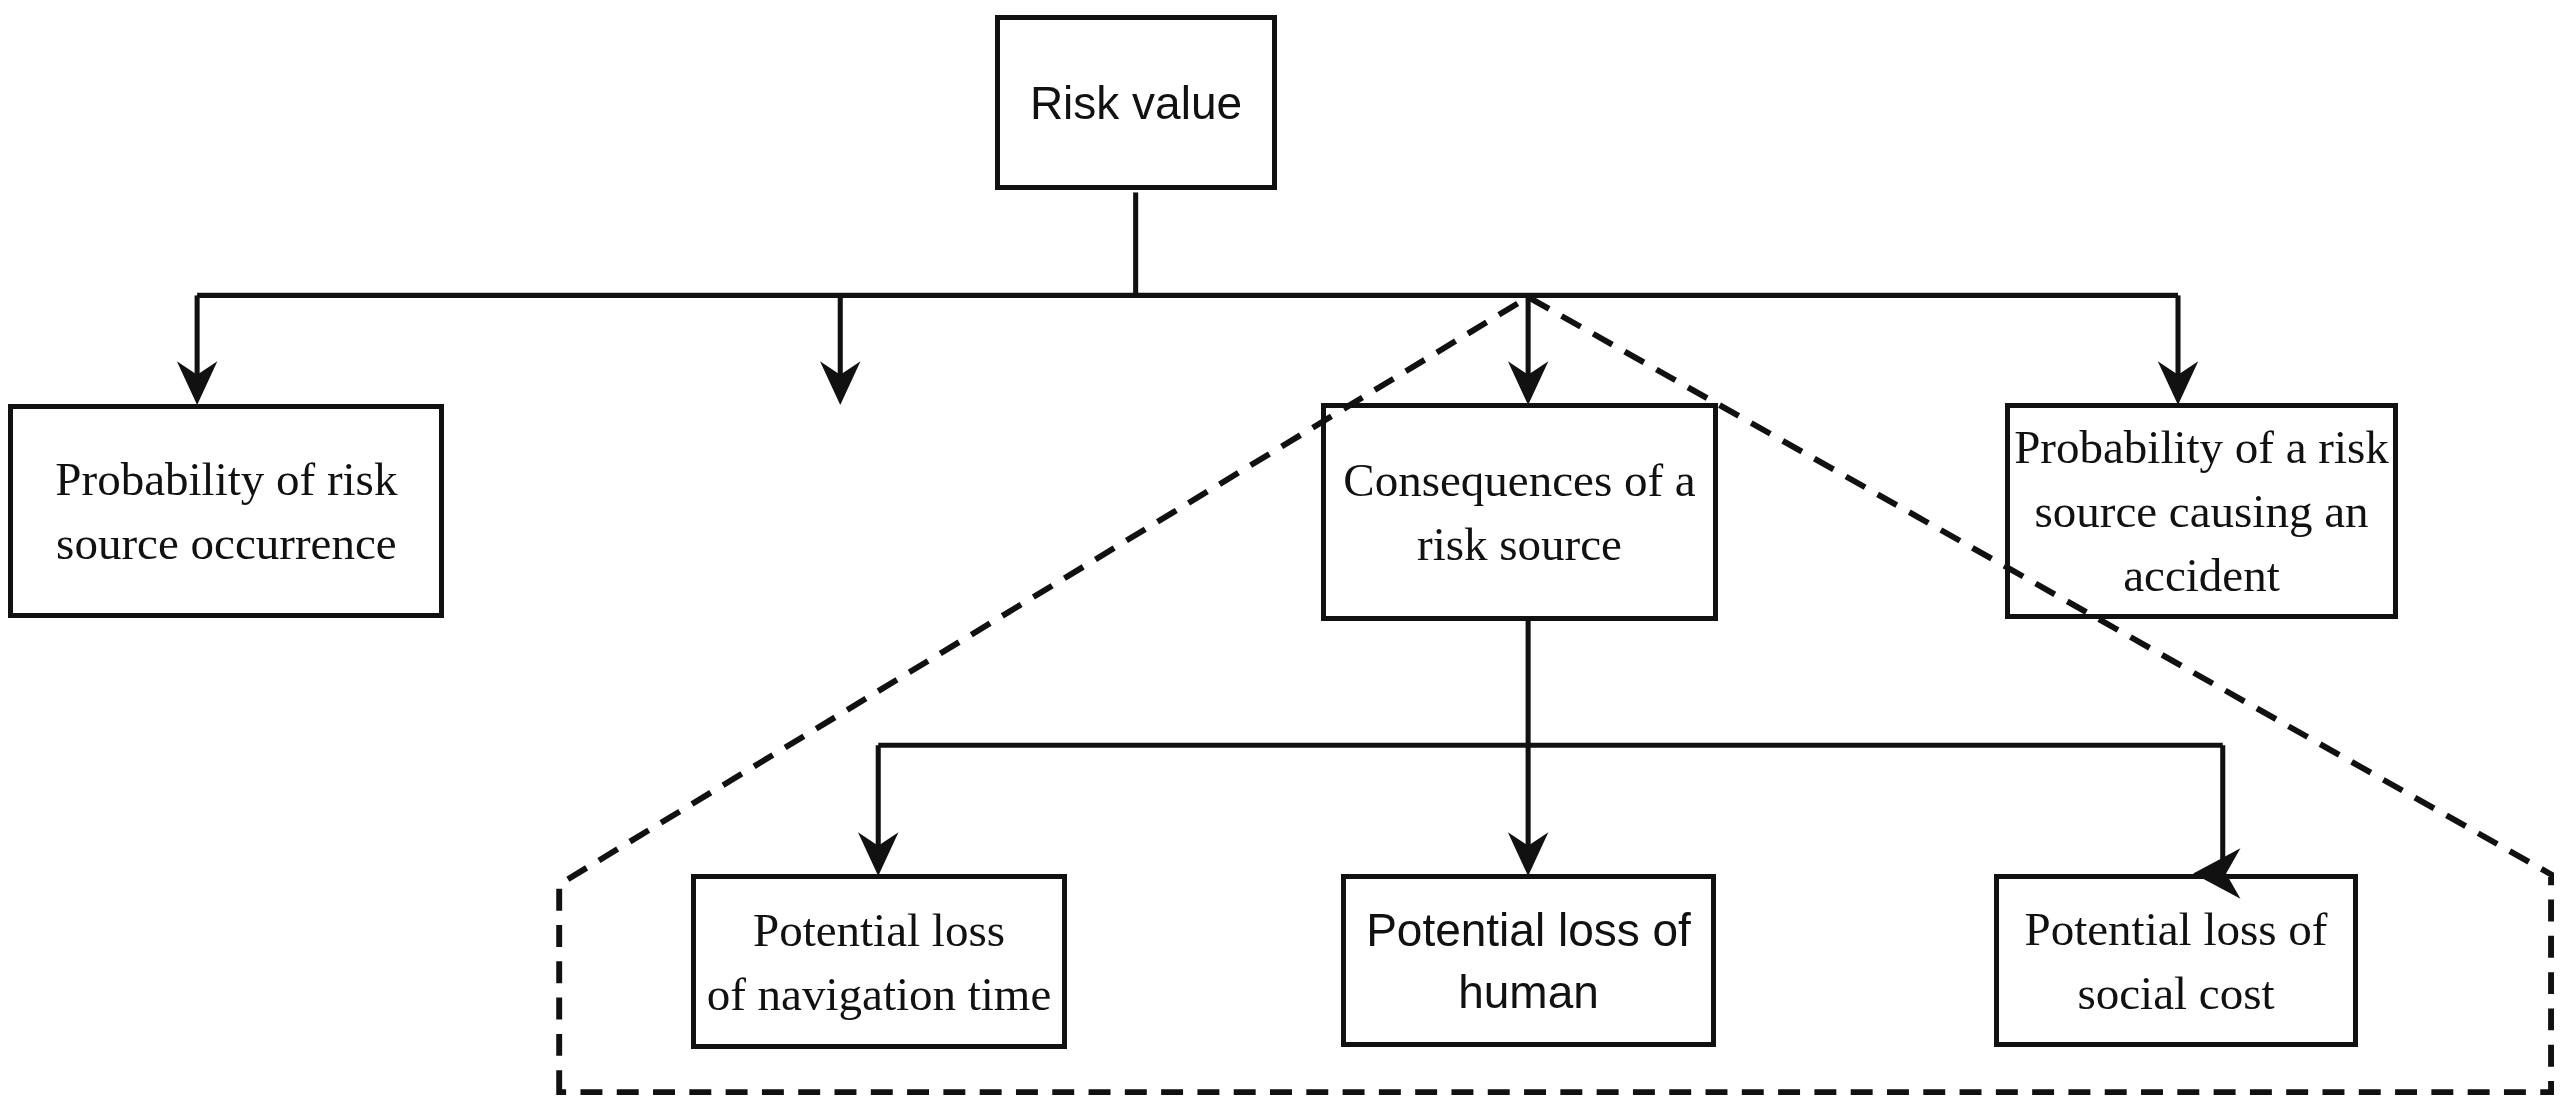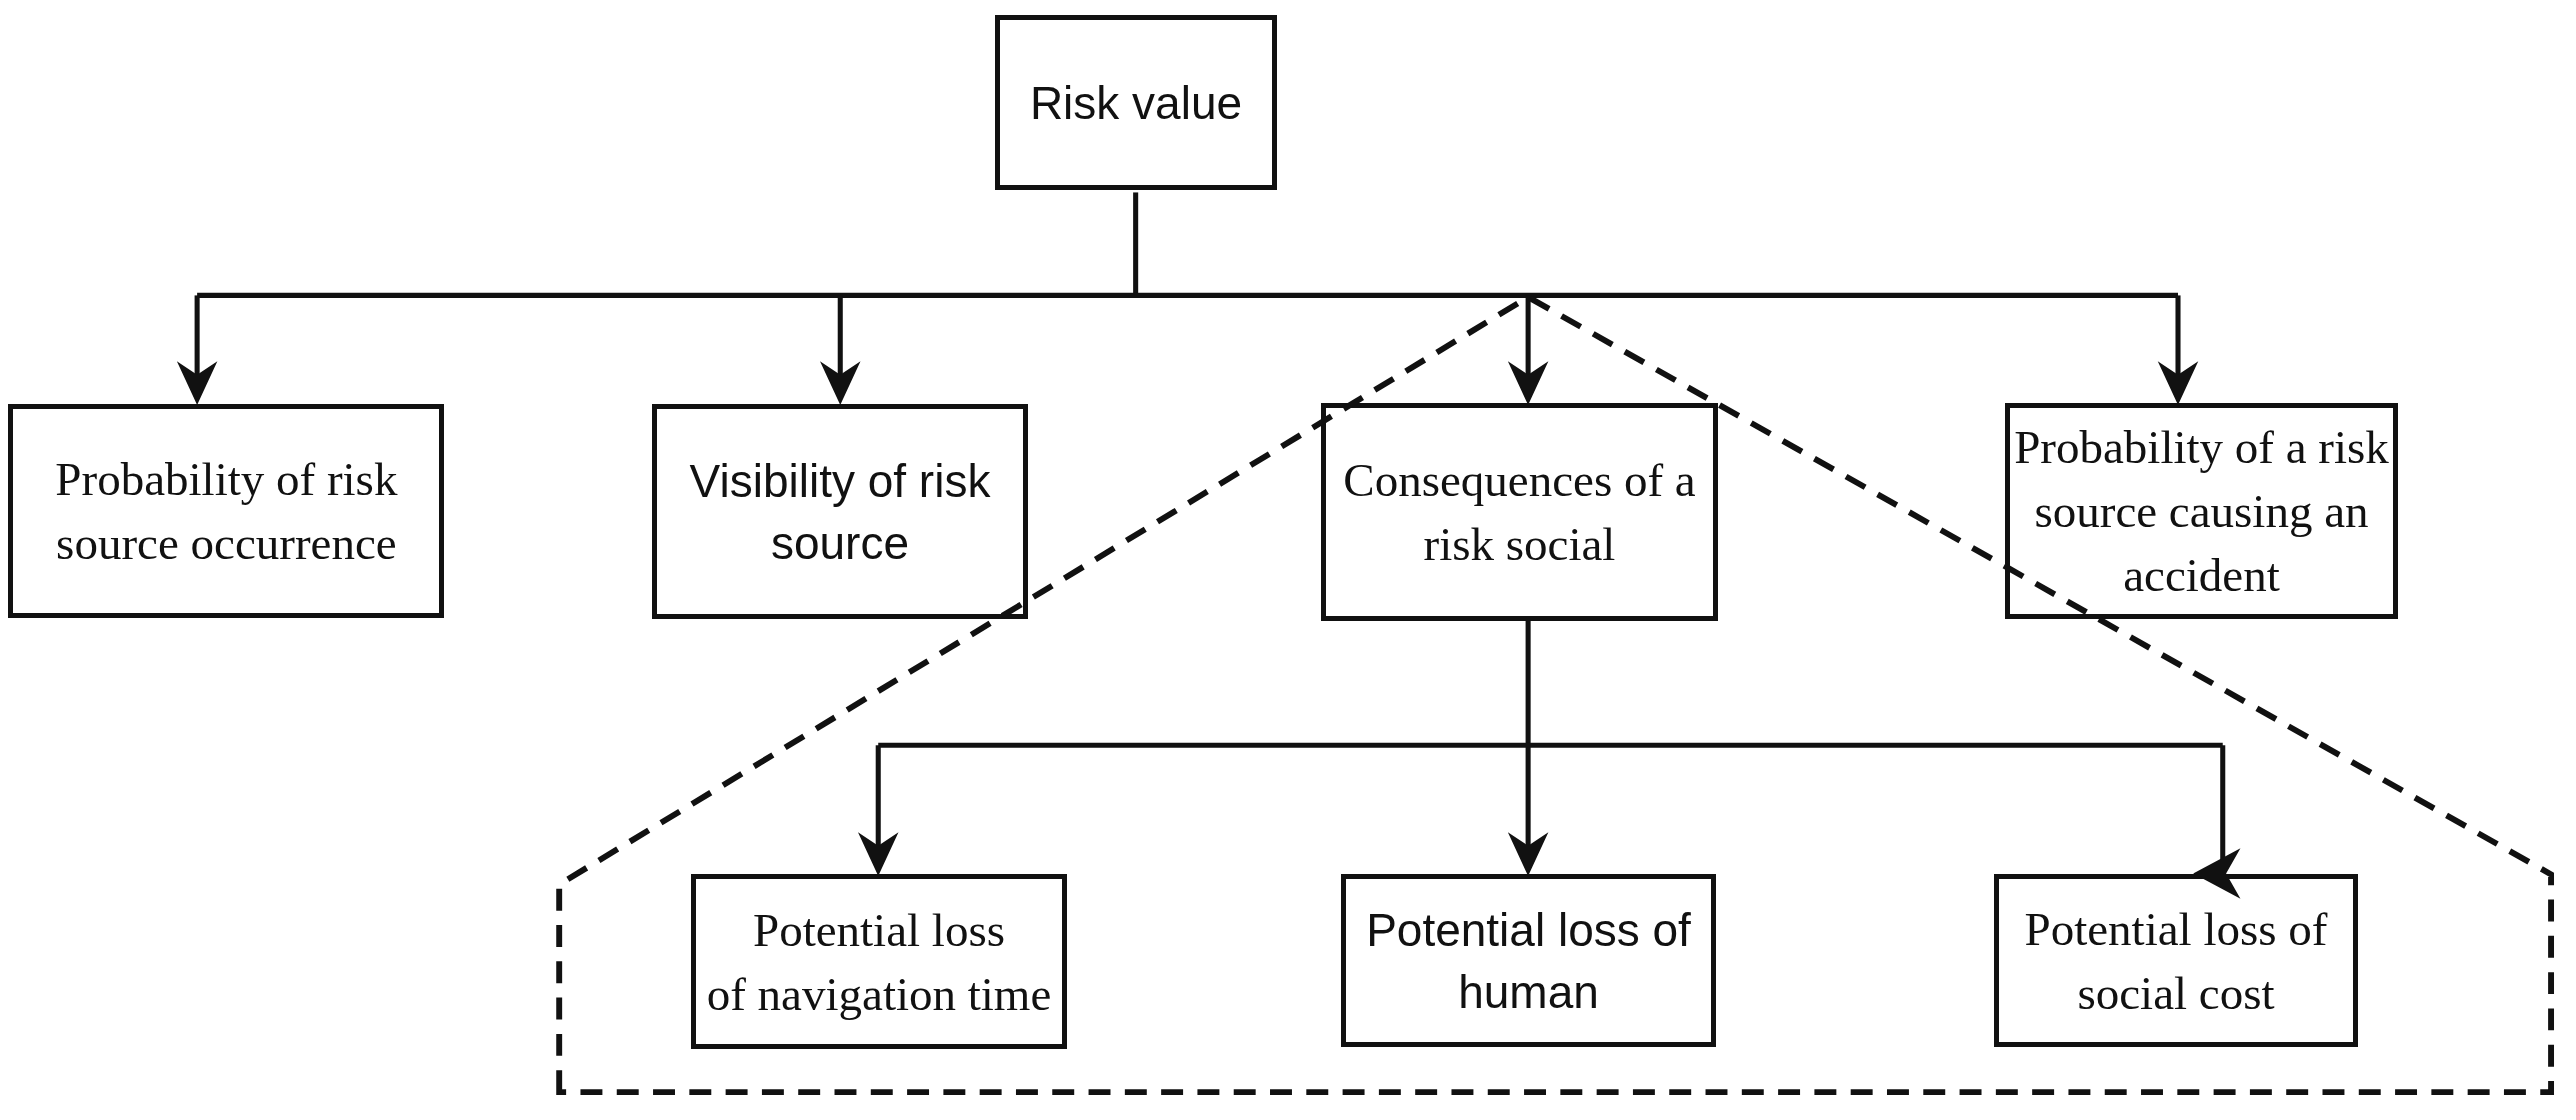--- a/index.html
+++ b/index.html
@@ -41,24 +41,22 @@
   }
 </style>
 </head>
 <body>
 
 <div id="canvas">
 
   <div class="node sans" id="n-risk">Risk value</div>
   <div class="node serif" id="n-occur">Probability of risk
 source occurrence</div>
-  <div class="node sans" id="n-visib">Visibility of risk
-source</div>
   <div class="node serif" id="n-conseq">Consequences of a
-risk social</div>
+risk source</div>
   <div class="node serif" id="n-accident">Probability of a risk
 source causing an
 accident</div>
   <div class="node serif" id="n-navtime">Potential loss
 of navigation time</div>
   <div class="node sans" id="n-human">Potential loss of
 human</div>
   <div class="node serif" id="n-social">Potential loss of
 social cost</div>
 

